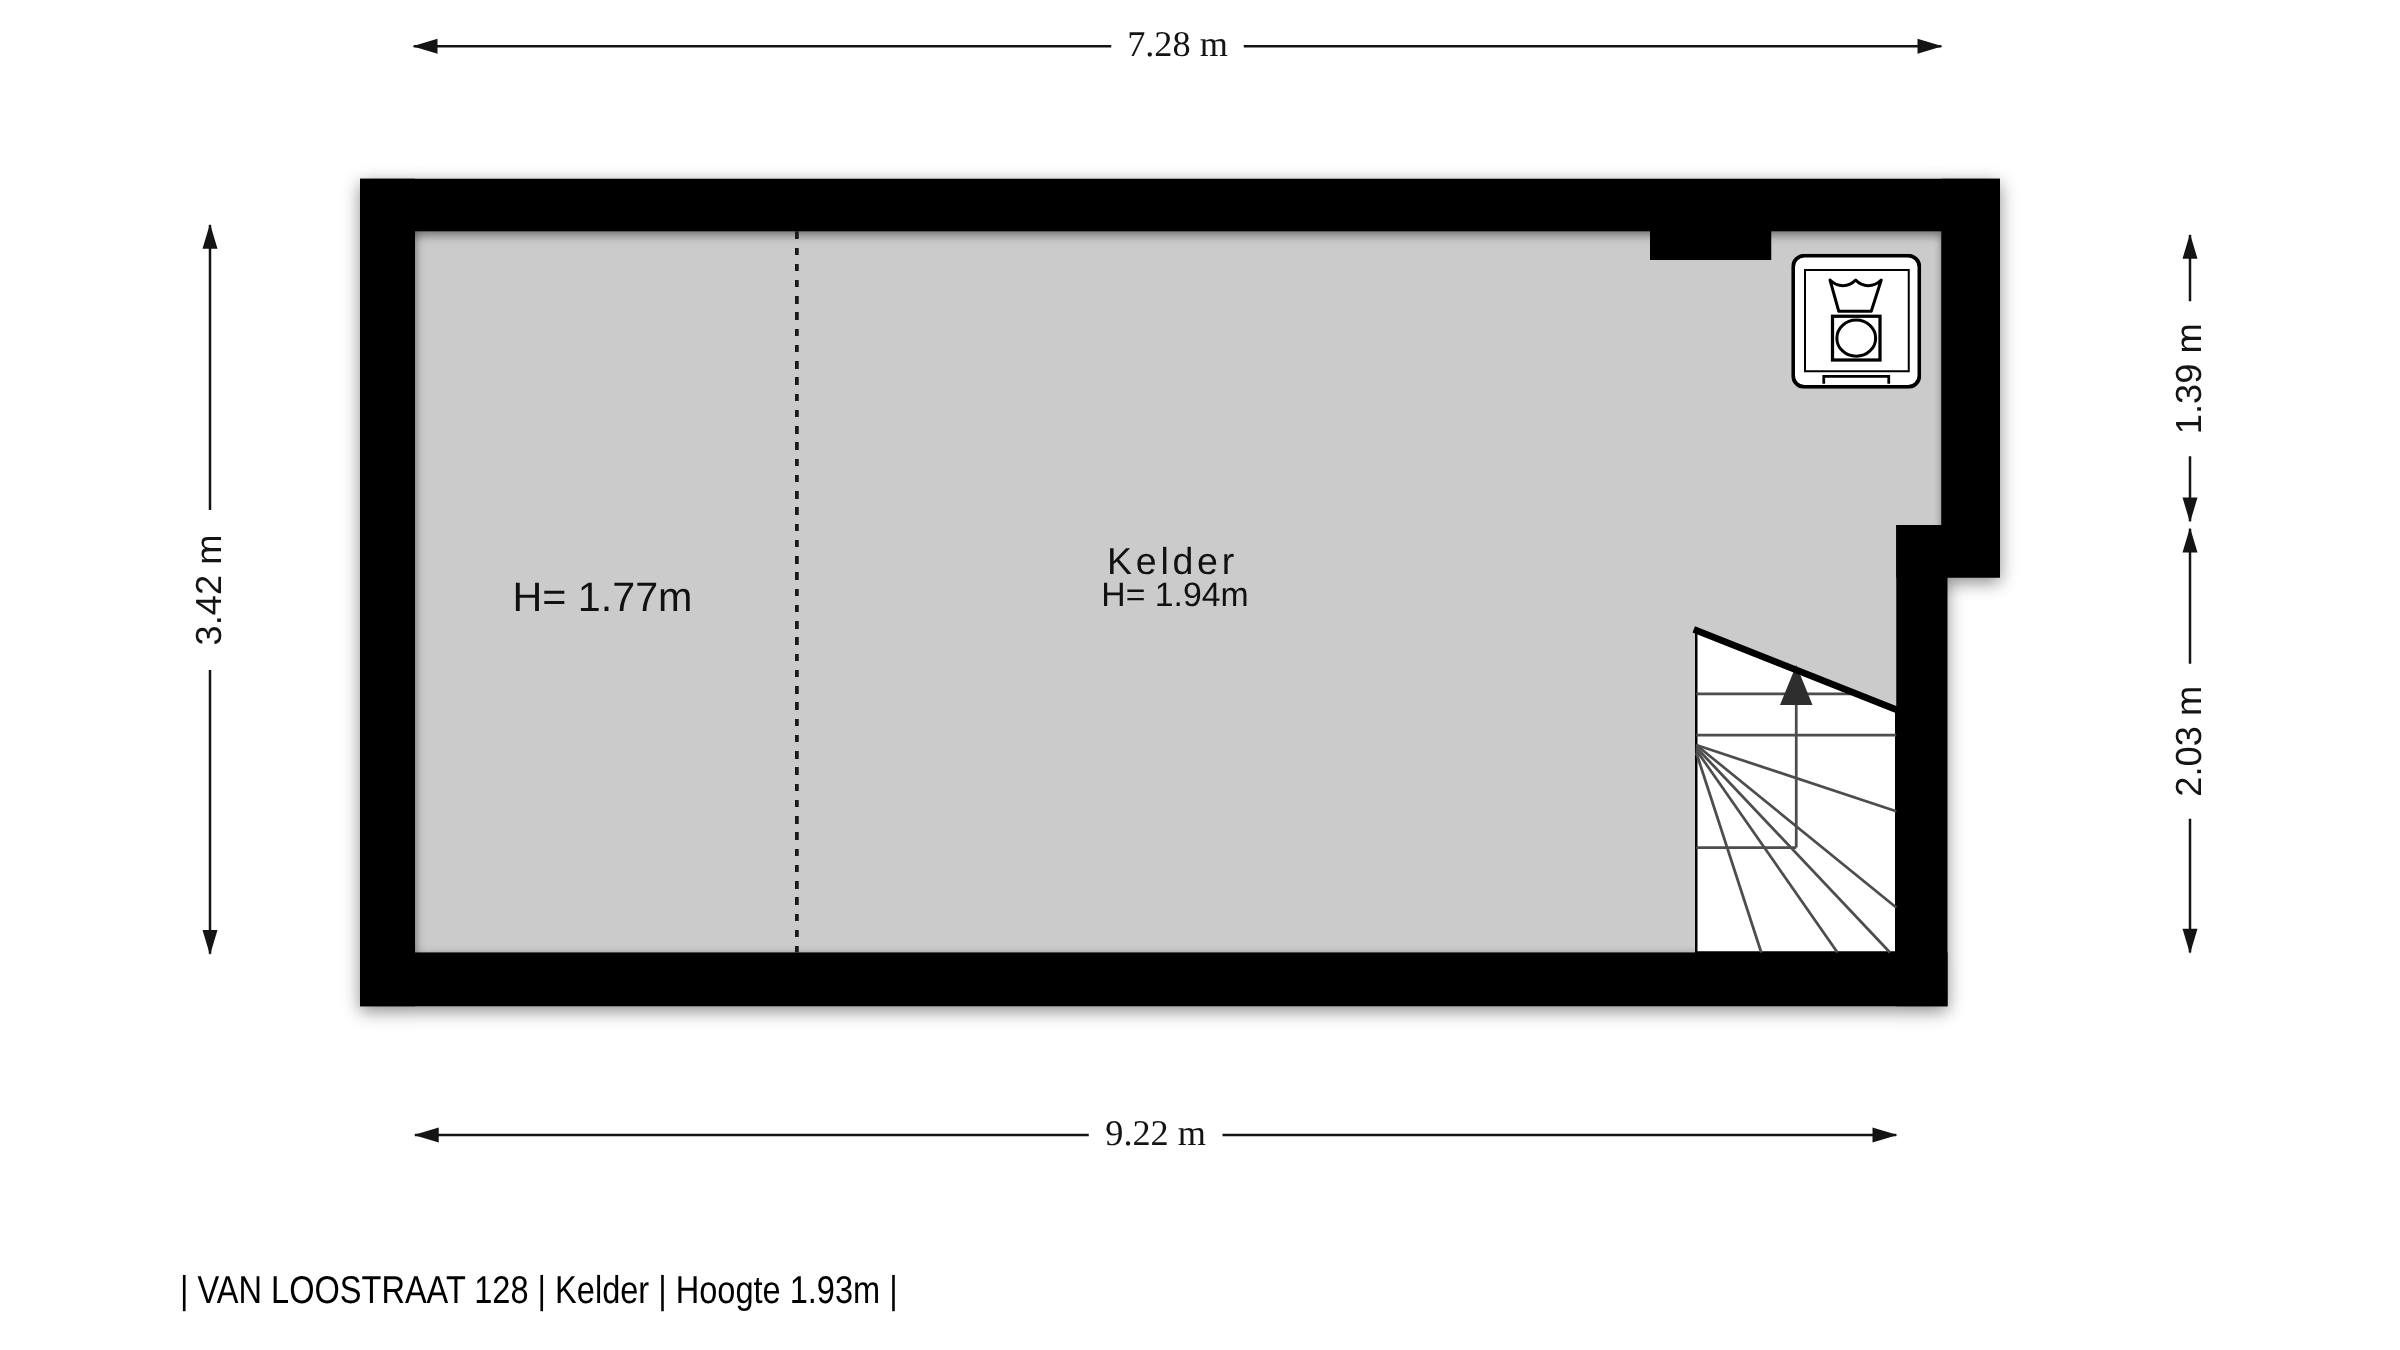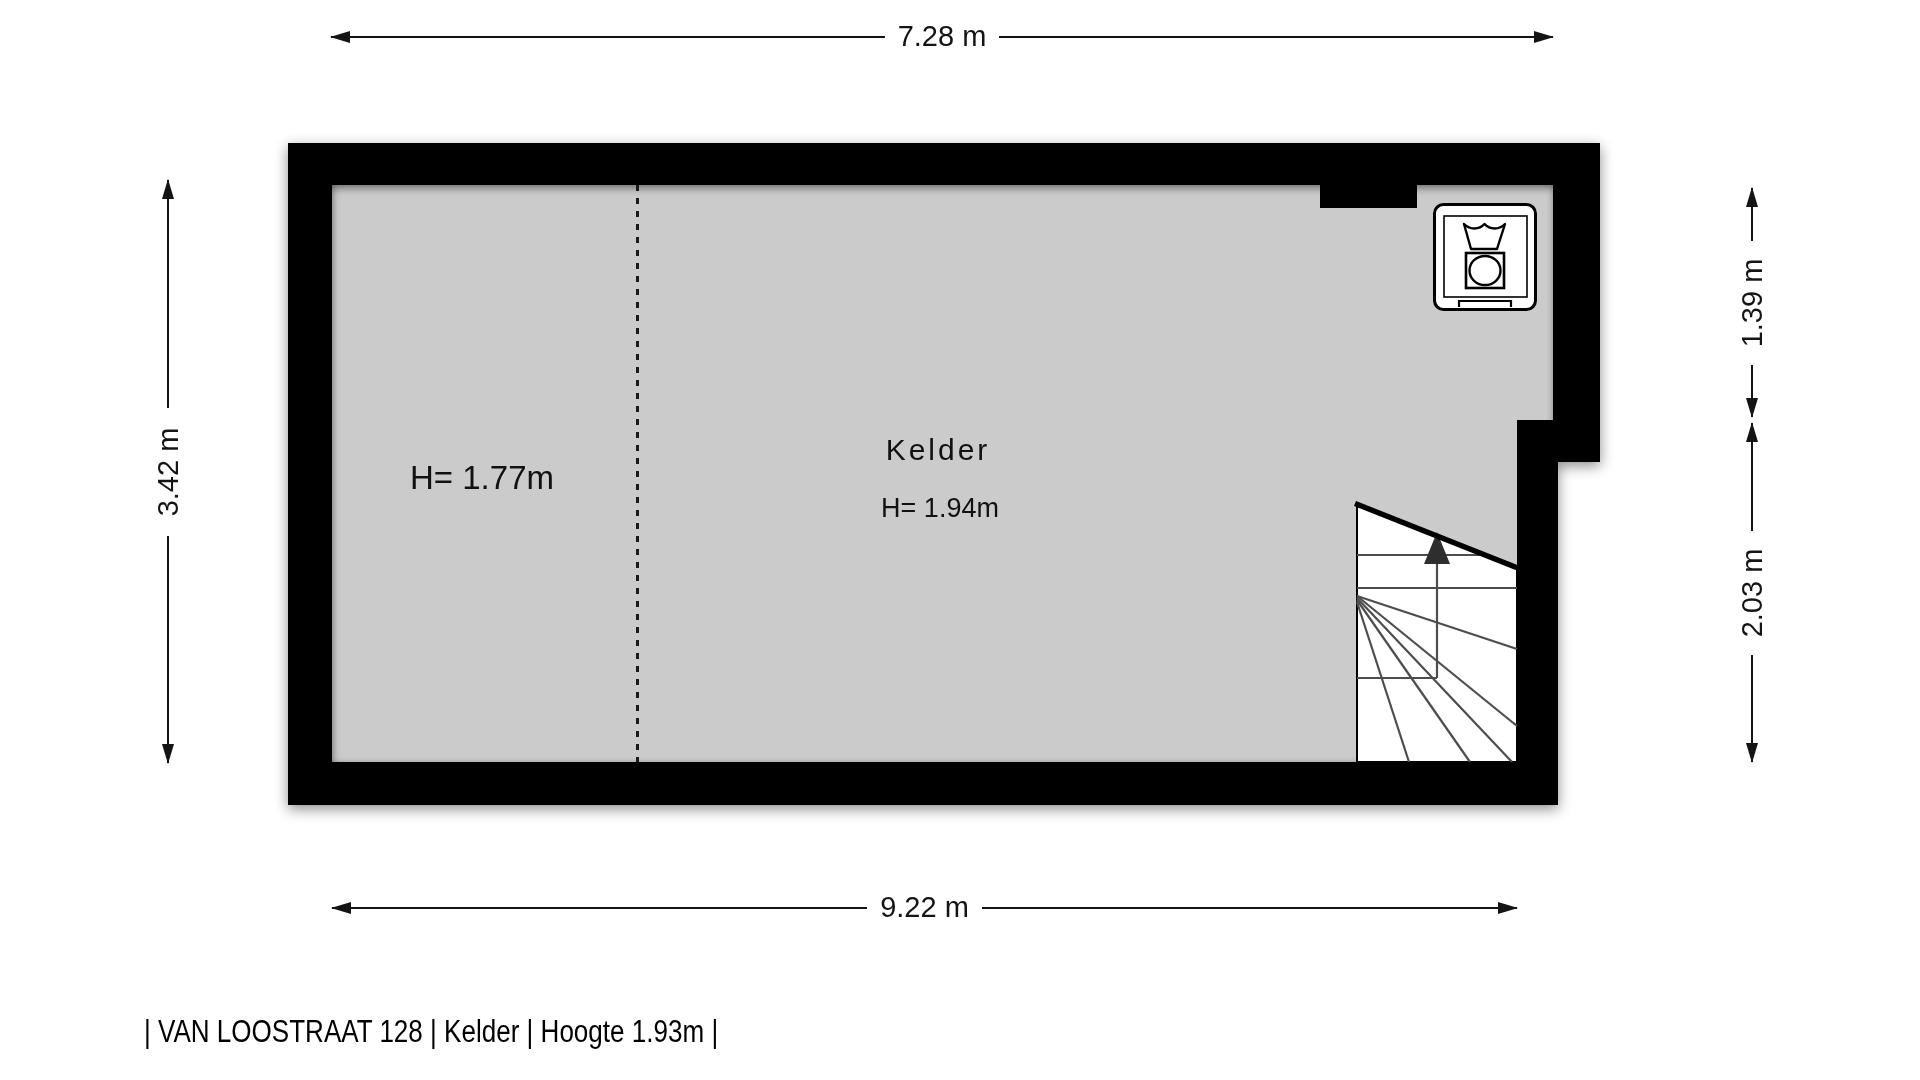--- a/index.html
+++ b/index.html
@@ -23,34 +23,34 @@
          box-shadow:inset 0 6px 7px -2px rgba(0,0,0,0.38),
                     inset 6px 0 7px -4px rgba(0,0,0,0.25),
                     inset -5px 0 6px -4px rgba(0,0,0,0.15),
                     inset 0 -4px 5px -3px rgba(0,0,0,0.12);}
 
   .zone-divider{position:absolute;left:636px;top:185px;width:3px;height:577px;
         background:repeating-linear-gradient(to bottom,#1a1a1a 0 6px,transparent 6px 13px);}
 
   .room-label{position:absolute;transform:translate(-50%,-50%);white-space:nowrap;color:#111;}
   .room-name{left:938px;top:450px;font-size:30px;letter-spacing:3px;text-align:right;}
-  .room-height{left:940px;top:508px;font-size:27px;}
+  .room-height{left:940px;top:476px;font-size:27px;}
   .zone-height{left:482px;top:478px;font-size:33px;}
 
   .stairs-svg{position:absolute;left:1353px;top:499px;width:168px;height:266px;}
   .washer-svg{position:absabsolute;}
   .washer-svg{position:absolute;left:1433px;top:203px;width:104px;height:108px;}
 
   
   .dim{position:absolute;display:flex;align-items:center;font-size:29px;color:#141414;}
   .dim-h{flex-direction:row;height:0;column-gap:13px;}
   .dim-v{flex-direction:column;width:0;row-gap:0;}
   .dline-h{flex:1;height:2px;background:#141414;}
   .dline-v{flex:1;width:2px;background:#141414;}
-  .dim-h .dlabel{white-space:nowrap;transform:translateY(-1px);}
+  .dim-h .dlabel{white-space:nowrap;transform:translateY(-1px);font-family:Liberation Serif, serif;}
   .vlabel{position:relative;width:0;height:128px;flex:0 0 auto;}
   .vlabel span{position:absolute;left:0;top:50%;transform:translate(-50%,-50%) rotate(-90deg);
                white-space:nowrap;}
   
   .dim-h::before{content:"";position:absolute;left:-1px;top:-6px;width:0;height:0;
       border-top:6px solid transparent;border-bottom:6px solid transparent;
       border-right:20px solid #141414;}
   .dim-h::after{content:"";position:absolute;right:-1px;top:-6px;width:0;height:0;
       border-top:6px solid transparent;border-bottom:6px solid transparent;
       border-left:20px solid #141414;}

